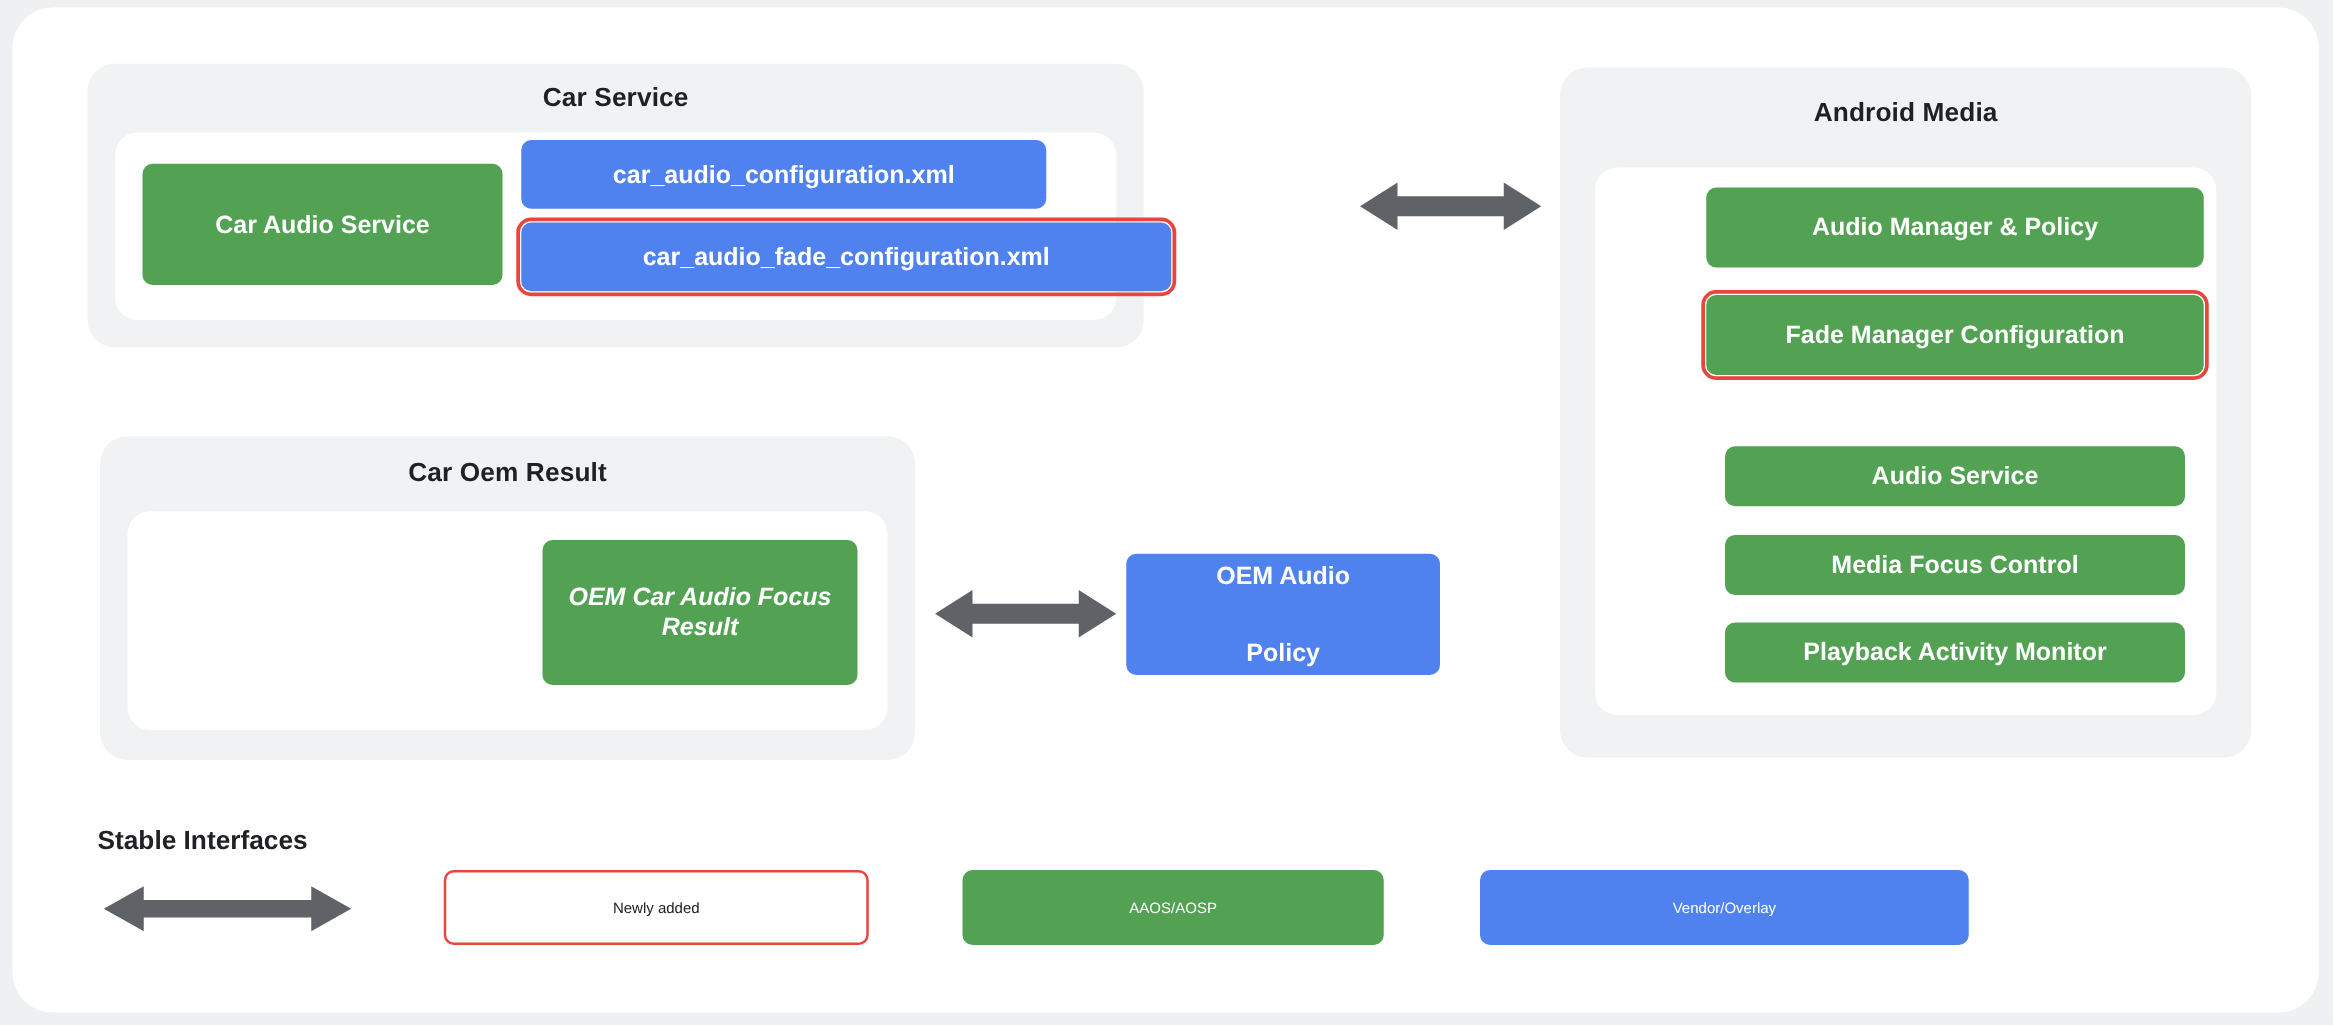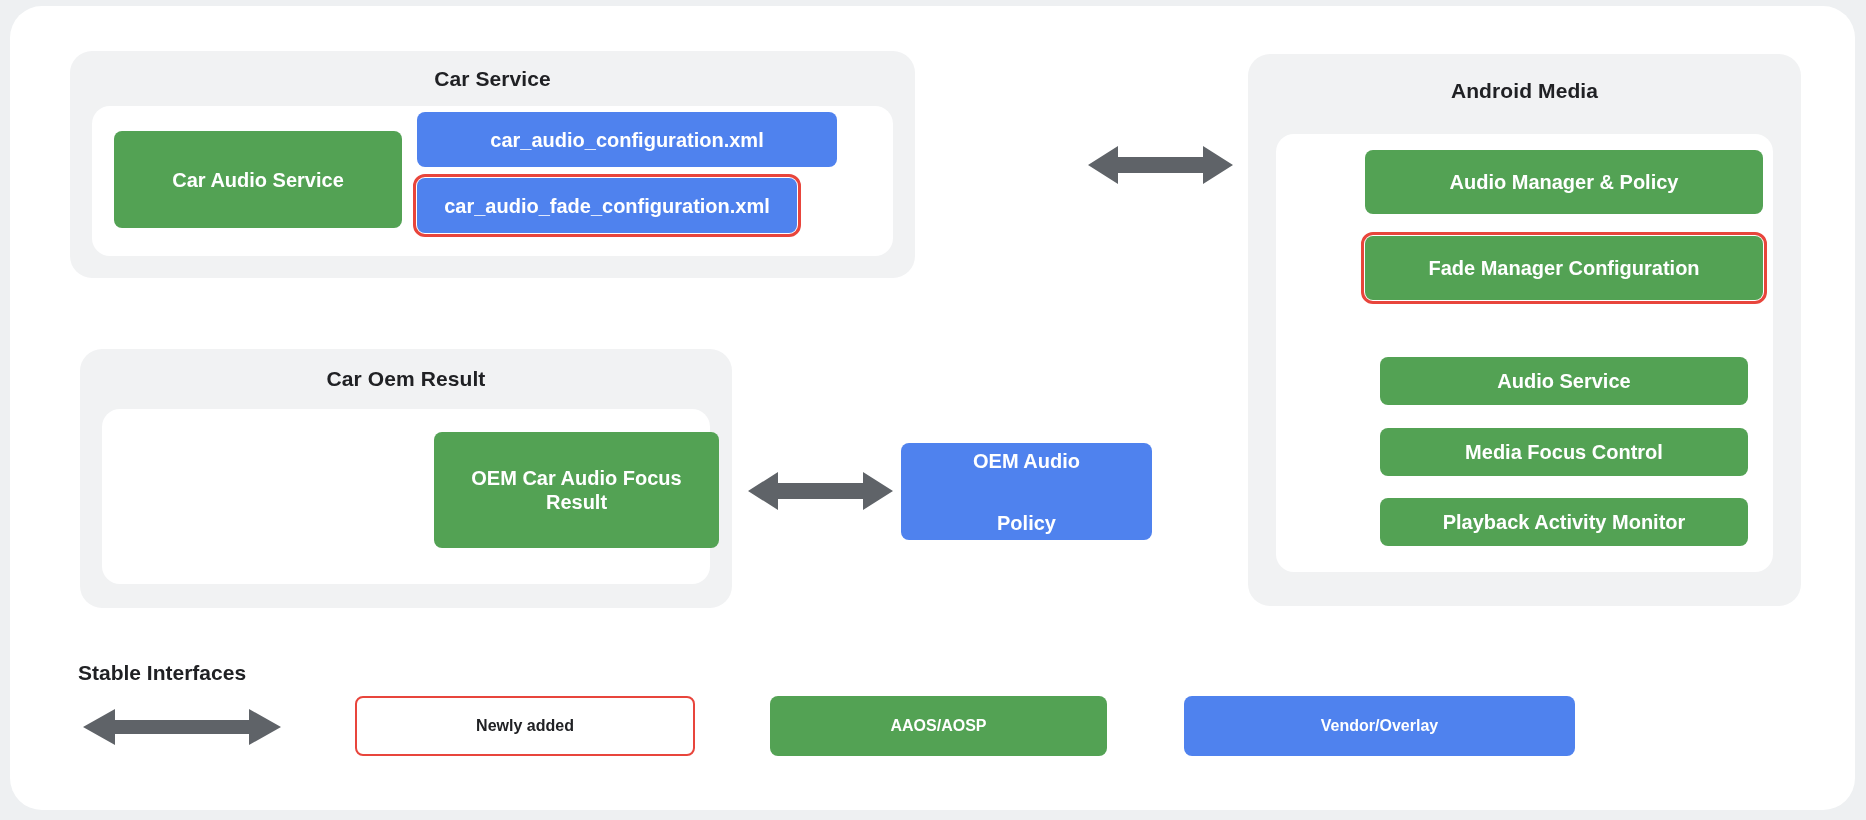--- a/index.html
+++ b/index.html
@@ -83,22 +83,22 @@
     font-size: 21px;
     font-weight: bold;
     color: #202124;
   }
   .legend-box {
     position: absolute;
     display: flex;
     align-items: center;
     justify-content: center;
     border-radius: 8px;
-    font-size: 16px;
-    font-weight: bold;
+    font-size: 12px;
+    font-weight: normal;
     box-sizing: border-box;
   }
   .legend-box.outline {
     background: #ffffff;
     border: 2px solid #e8453c;
     color: #202124;
   }
   .legend-box.green { background: #53a254; color: #ffffff; }
   .legend-box.blue  { background: #4f82ee; color: #ffffff; }
 </style>
@@ -113,39 +113,39 @@
       <div class="inner" style="left:22px; top:55px; width:801px; height:150px;">
 
         <div class="node green" style="left:22px; top:25px; width:288px; height:97px;">
           <span>Car Audio Service</span>
         </div>
 
         <div class="node blue" style="left:325px; top:6px; width:420px; height:55px;">
           <span>car_audio_configuration.xml</span>
         </div>
 
-        <div class="node blue hl" style="left:325px; top:72px; width:380px; height:55px;">
+        <div class="node blue hl" style="left:325px; top:72px; width:520px; height:55px;">
           <span>car_audio_fade_configuration.xml</span>
         </div>
 
       </div>
     </div>
 
     <div class="arrow" style="left:1078px; top:138px; width:145px; height:42px;">
       <svg width="145" height="42" viewBox="0 0 145 42">
         <polygon points="0,21 30,2 30,13 115,13 115,2 145,21 115,40 115,29 30,29 30,40" fill="#5f6368"></polygon>
       </svg>
     </div>
 
     <div class="group" style="left:70px; top:343px; width:652px; height:259px;">
       <div class="group-title" style="top:18px;">Car Oem Result</div>
       <div class="inner" style="left:22px; top:60px; width:608px; height:175px;">
 
 
-        <div class="node green" style="left:332px; top:23px; width:285px; height:116px;">
+        <div class="node green" style="left:332px; top:23px; width:252px; height:116px;font-style:italic;">
           <span>OEM Car Audio Focus Result</span>
         </div>
 
       </div>
     </div>
 
     <div class="arrow" style="left:738px; top:464px; width:145px; height:42px;">
       <svg width="145" height="42" viewBox="0 0 145 42">
         <polygon points="0,21 30,2 30,13 115,13 115,2 145,21 115,40 115,29 30,29 30,40" fill="#5f6368"></polygon>
       </svg>

